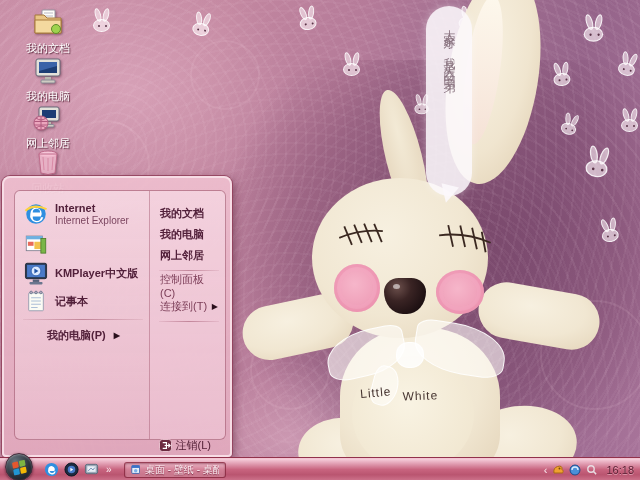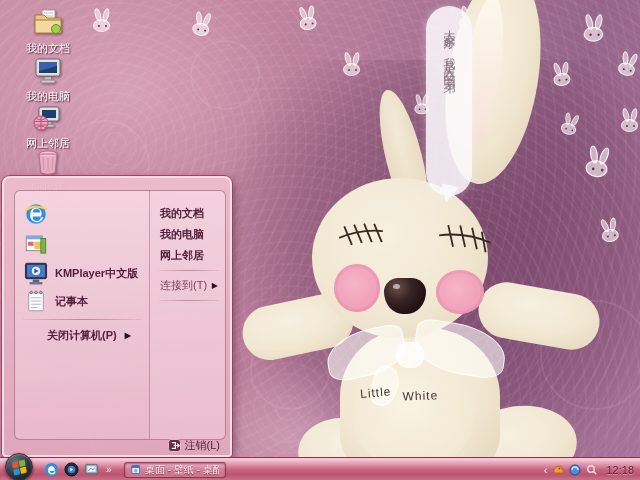--- a/index.html
+++ b/index.html
@@ -105,21 +105,21 @@
   .mi-text { line-height:1.1; }
   .mi-sub { font-weight:normal; font-size:10px; color:#7c4660; }
   .r-item { height:21px; display:flex; align-items:center; justify-content:space-between;
             color:#52203a; font-size:11px; font-weight:bold; padding:0 3px; cursor:pointer; border-radius:3px; }
   .r-item.dim { font-weight:normal; color:#7c3e58; }
   .r-sep, .l-sep { height:1px; margin:4px 2px;
             background:linear-gradient(90deg, rgba(150,70,95,.1), rgba(150,70,95,.5), rgba(150,70,95,.1)); }
   .all-programs { display:flex; align-items:center; gap:8px; height:22px; padding:0 2px 0 26px;
             color:#52203a; font-size:11px; font-weight:bold; cursor:pointer; }
   .arrow-glyph { font-size:8px; color:#2a0f1c; }
-  .menu-footer { position:absolute; left:0; right:0; bottom:0; height:19px;
+  .menu-footer { position:absolute; left:0; right:9px; bottom:0; height:19px;
             display:flex; justify-content:flex-end; align-items:center; gap:12px; padding:0 10px; }
   .footer-btn { display:flex; align-items:center; gap:4px; font-size:11px; color:#4f1c32; cursor:pointer; }
   .footer-btn svg { width:13px; height:13px; }
 
   
   #taskbar { position:absolute; left:0; bottom:0; width:640px; height:22px; z-index:30;
              background:linear-gradient(#f6cedb 0%, #e5a7ba 18%, #c8647f 50%, #ba5570 75%, #cb7089 100%);
              border-top:1px solid #f3c4d2; box-shadow:0 -1px 0 #92314b; display:flex; align-items:center; }
   #start-orb { position:absolute; left:5px; top:-6px; width:28px; height:28px; border-radius:50%;
              background:radial-gradient(circle at 34% 28%, #66747e 0%, #2c333c 55%, #13171d 100%);
@@ -318,20 +318,24 @@
   <div id="start-menu">
     <div class="menu-inner">
 
       <div class="col-left">
         <div class="menu-item tall">
           <svg viewBox="0 0 32 32">
             <circle cx="16" cy="16" r="12" fill="#2f8fe0"></circle>
             <path d="M9 16 a7 7 0 1 1 13 3 h-10 a5 5 0 0 0 10 1 h3 a8 8 0 0 1 -16 -4 z M12 14 h9 a4.5 4.5 0 0 0 -9 0 z" fill="#fff"></path>
             <path d="M3 12 q10 -9 26 -2" stroke="#fdd23e" stroke-width="2.5" fill="none"></path>
           </svg>
+          <span class="mi-text">
+            <span>Internet</span><br>
+            <span class="mi-sub">Internet Explorer</span>
+          </span>
         </div>
 
         <div class="menu-item">
           <svg viewBox="0 0 32 32">
             <rect x="4" y="5" width="20" height="18" fill="#fff" stroke="#7a7a8a"></rect>
             <rect x="4" y="5" width="20" height="4" fill="#6fb0e0"></rect>
             <rect x="6" y="12" width="7" height="5" fill="#e86a5a"></rect>
             <rect x="14" y="12" width="8" height="9" fill="#f2c24e"></rect>
             <rect x="22" y="8" width="6" height="18" fill="#7ab648" stroke="#4a7a28"></rect>
           </svg>
@@ -361,37 +365,40 @@
               <line x1="10" y1="24" x2="18" y2="24" stroke="#9ab0d0"></line>
             <circle cx="10" cy="5.5" r="1.6" fill="none" stroke="#5a6a85"></circle>
               <circle cx="16" cy="5.5" r="1.6" fill="none" stroke="#5a6a85"></circle>
             <circle cx="22" cy="5.5" r="1.6" fill="none" stroke="#5a6a85"></circle>
           </svg>
           <span class="mi-text">记事本</span>
         </div>
 
         <div class="l-sep"></div>
         <div class="all-programs">
-          <span>关闭计算机(P)</span>
+          <span>我的电脑(P)</span>
           <span class="arrow-glyph">▶</span>
         </div>
       </div>
 
       <div class="col-right">
         <div class="r-item">
             <span>我的文档</span>
           </div>
         <div class="r-item">
             <span>我的电脑</span>
           </div>
         <div class="r-item">
             <span>网上邻居</span>
           </div>
         <div class="r-sep"></div>
         <div class="r-item dim">
+            <span>控制面板(C)</span>
+          </div>
+        <div class="r-item dim">
           <span>连接到(T)</span>
           <span class="arrow-glyph">▶</span>
         </div>
         <div class="r-sep"></div>
       </div>
     </div>
 
     <div class="menu-footer">
       <div class="footer-btn">
         <svg viewBox="0 0 14 14">
@@ -447,17 +454,17 @@
         <circle cx="7.5" cy="4.5" r="1" fill="#7a4a0a"></circle>
       </svg>
       <svg class="tray-ic" viewBox="0 0 12 12">
         <circle cx="6" cy="6" r="5" fill="#4a90d8" stroke="#1d4a8a"></circle>
         <path d="M3 6 a3 3 0 0 1 6 0" stroke="#d8eaff" fill="none" stroke-width="1.4"></path>
       </svg>
       <svg class="tray-ic" viewBox="0 0 12 12">
         <circle cx="5" cy="5" r="3.2" fill="none" stroke="#e8dce2" stroke-width="1.4"></circle>
         <line x1="7.5" y1="7.5" x2="10.5" y2="10.5" stroke="#e8dce2" stroke-width="1.6"></line>
       </svg>
-      <span class="clock">12:18</span>
+      <span class="clock">16:18</span>
     </div>
   </div>
 
 </div>
 
 </body></html>

